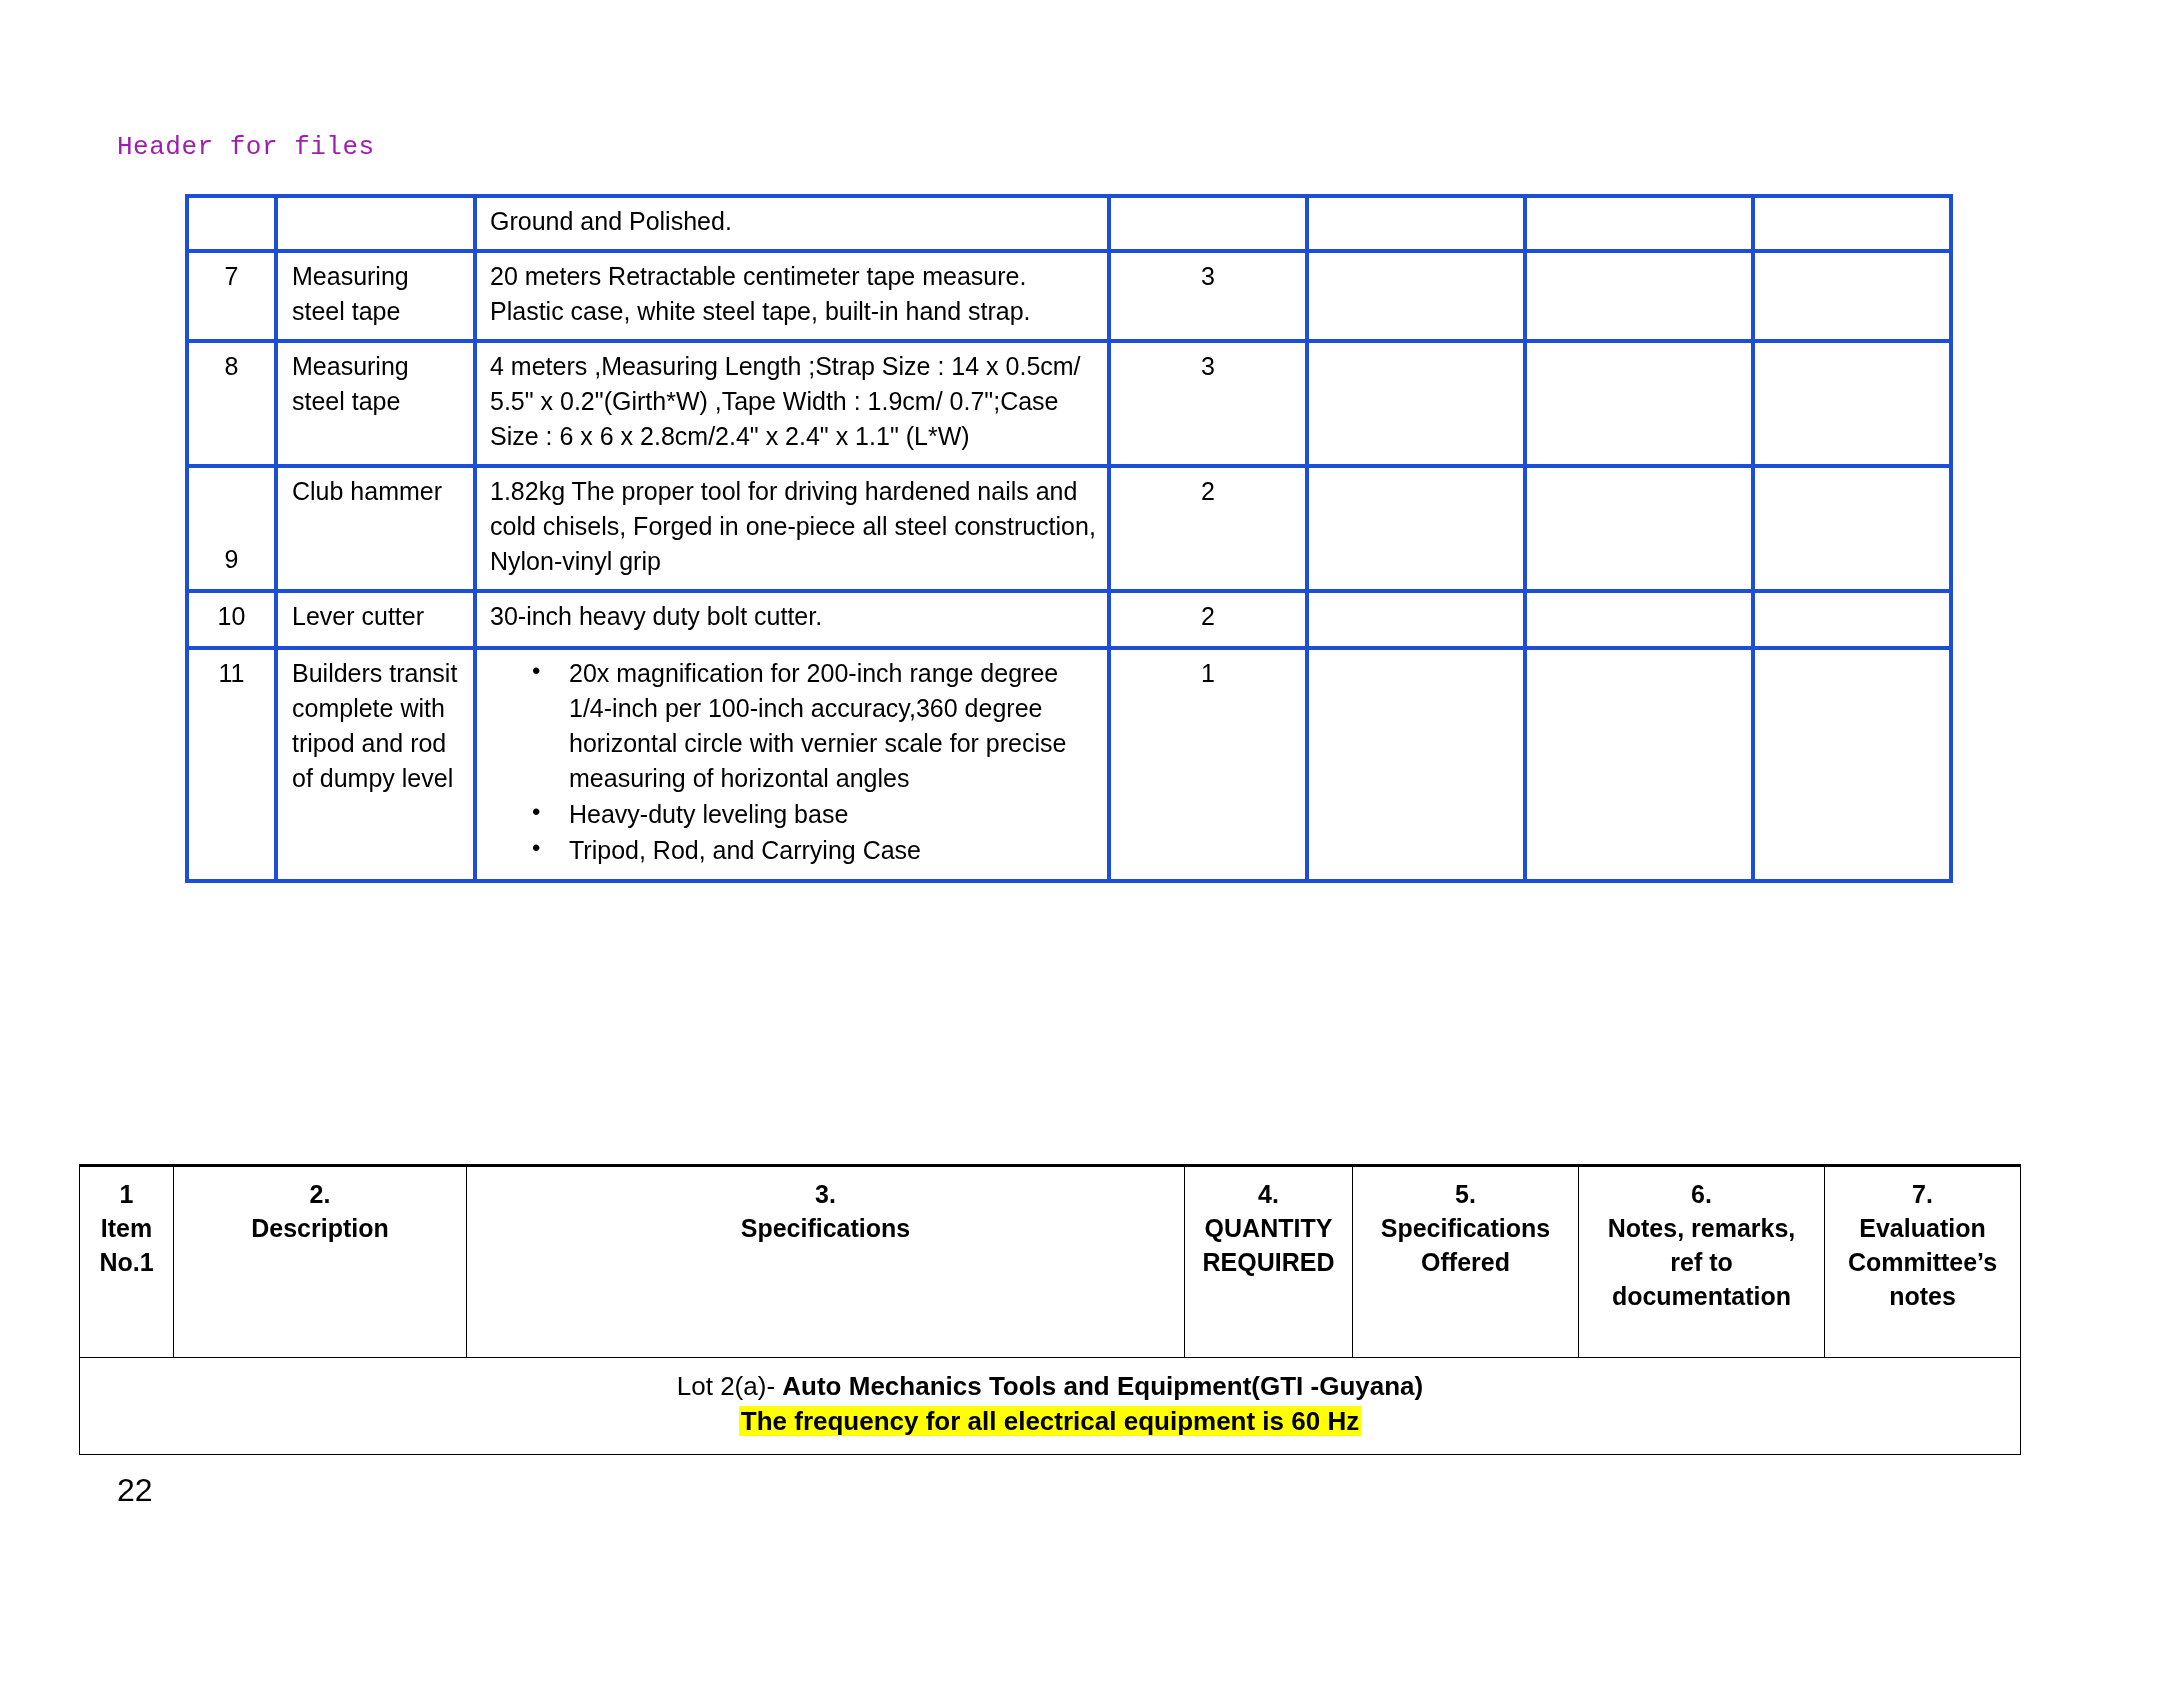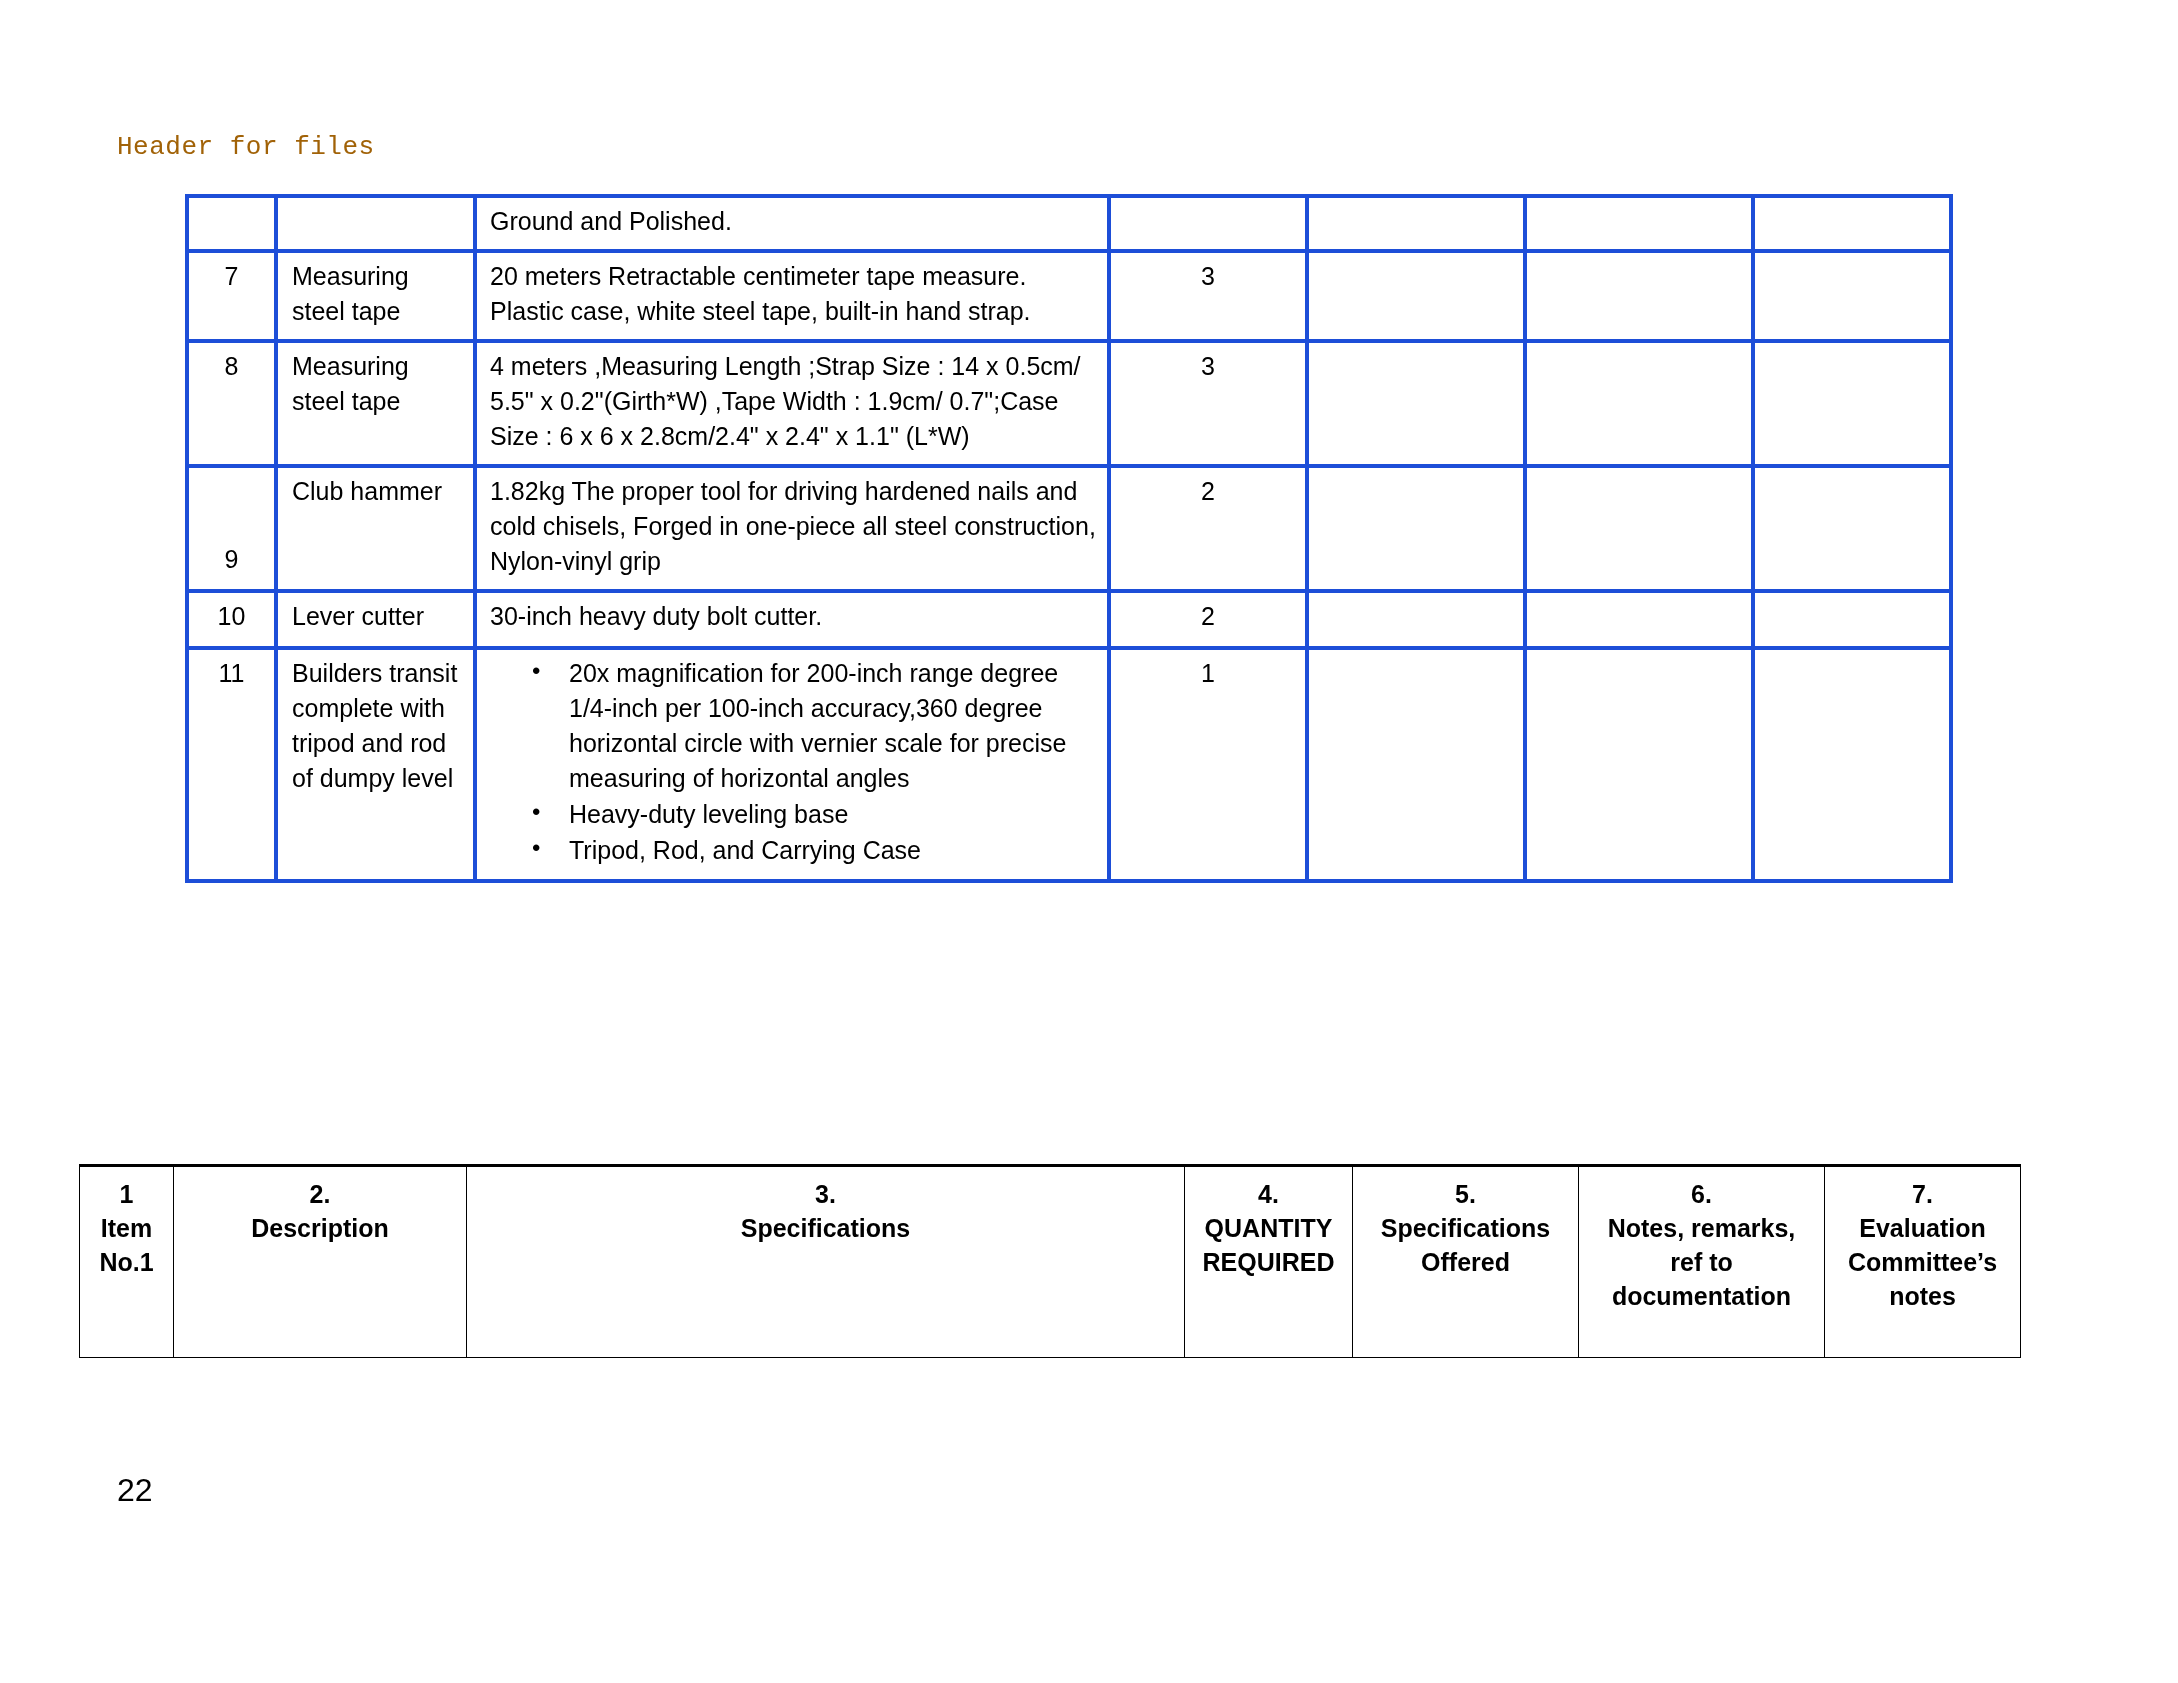--- a/index.html
+++ b/index.html
@@ -23,21 +23,21 @@
   }
 
   
   .doc-header {
     position: absolute;
     left: 117px;
     top: 132px;
     font-family: "Liberation Mono", "DejaVu Sans Mono", monospace;
     font-size: 26px;
     letter-spacing: 0.5px;
-    color: #a16207;
+    color: #a21caf;
     white-space: nowrap;
   }
 
   
   .tbl-top {
     position: absolute;
     left: 185px;
     top: 194px;
     width: 1763px;
     border-collapse: collapse;
@@ -276,19 +276,25 @@
           <div>ref to</div>
           <div>documentation</div>
         </td>
         <td class="hdr">
           <div>7.</div>
           <div>Evaluation</div>
           <div>Committee’s</div>
           <div>notes</div>
         </td>
       </tr>
+      <tr>
+        <td class="sub-cell" colspan="7">
+          <div><span class="sub-lead">Lot 2(a)- </span><span class="sub-bold">Auto Mechanics Tools and Equipment(GTI -Guyana)</span></div>
+          <div><span class="hl">The frequency for all electrical equipment is 60 Hz</span></div>
+        </td>
+      </tr>
     </tbody>
   </table>
 
   <div class="page-number">22</div>
 
 </div>
 
 
 </body></html>

